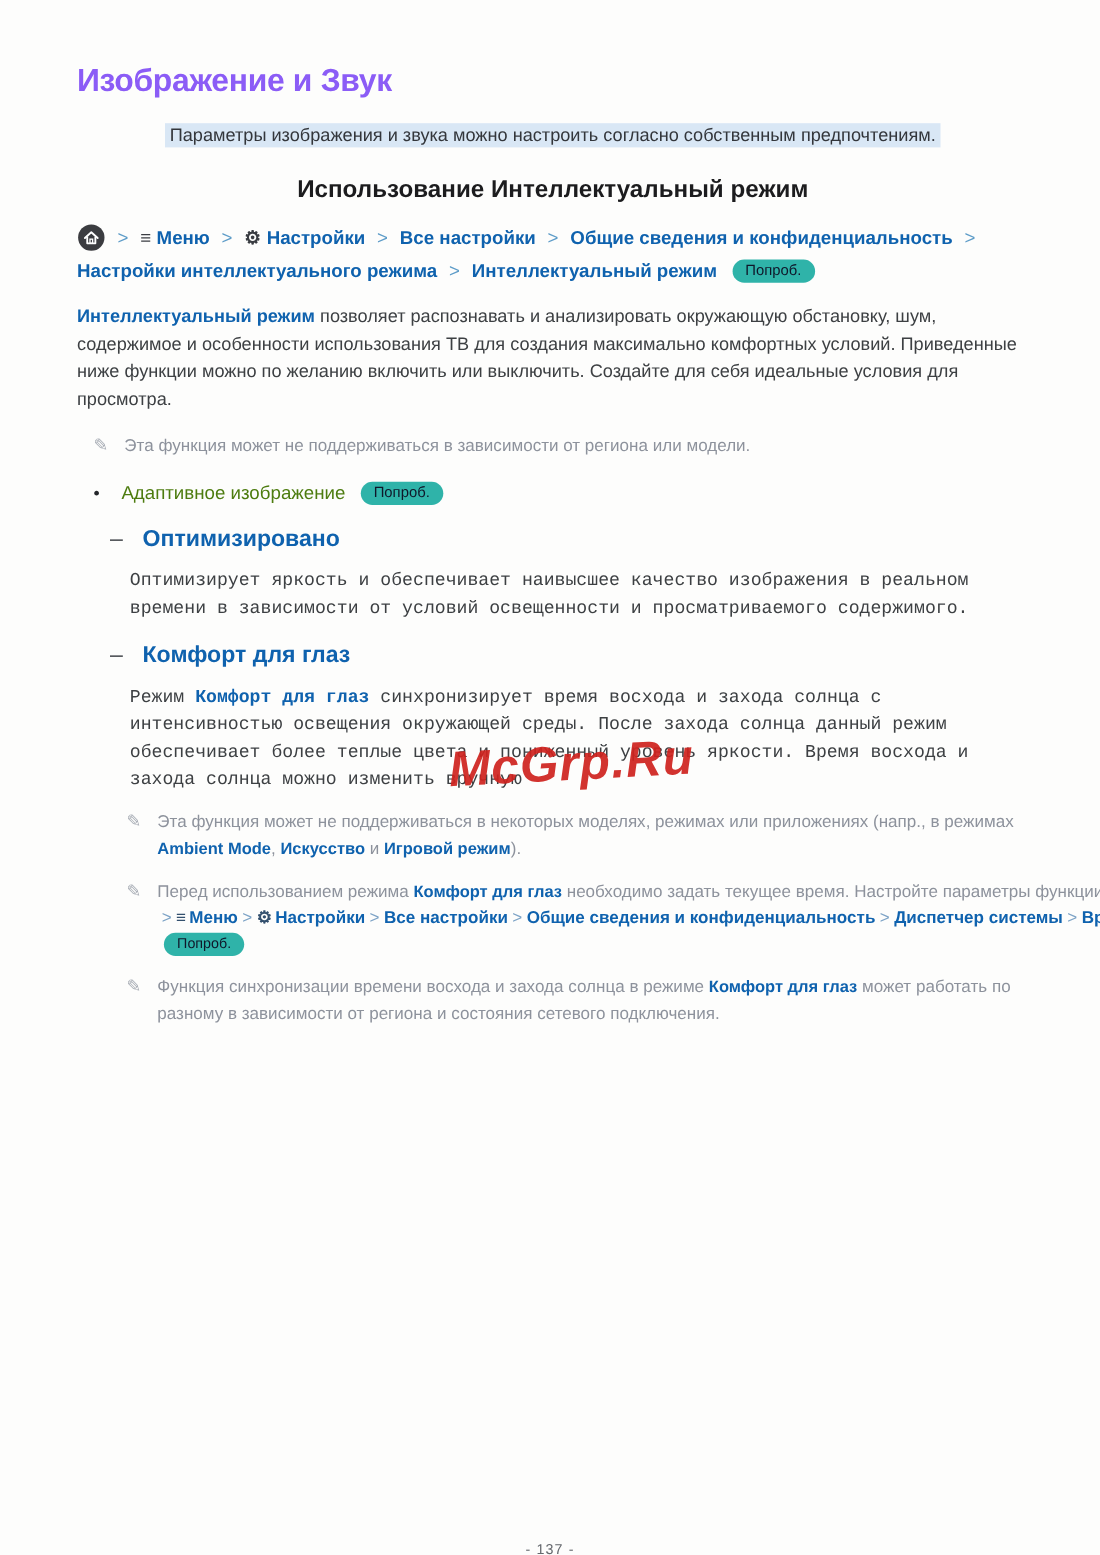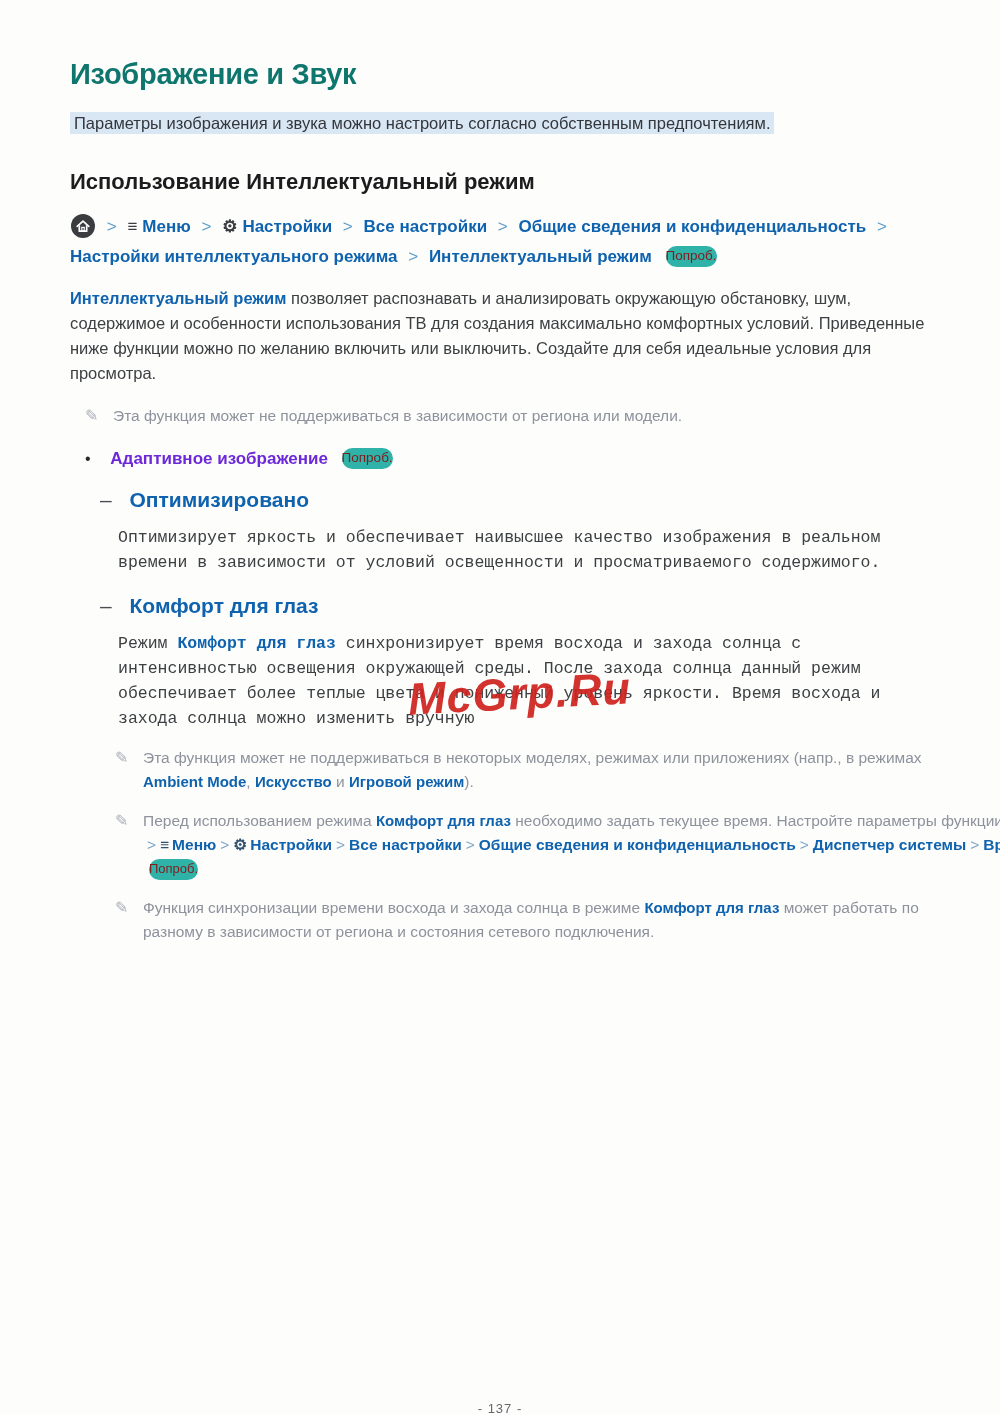--- a/index.html
+++ b/index.html
@@ -7,55 +7,55 @@
     position:relative;
     width:1000px; height:1414px;
     margin:0 auto;
     background:#fdfdfc;
     font-family:"Liberation Sans", sans-serif;
     color:#3d4043;
     overflow:hidden;
   }
   .content { padding:58px 65px 0 70px; }
 
-  h1.title { margin:0; font-size:29px; font-weight:700; color:#0f766e; letter-spacing:-0.3px; }
-  h2.section-heading { margin:32px 0 0; font-size:22px; font-weight:700; color:#1c1c1e; }
+  h1.title { margin:0; font-size:29px; font-weight:700; color:#8b5cf6; letter-spacing:-0.3px; }
+  h2.section-heading { margin:22px 0 0; font-size:22px; font-weight:700; color:#1c1c1e;text-align:center; }
 
-  .hl-line { margin:19px 0 0; font-size:16.5px; line-height:27px; color:#33363b; }
+  .hl-line { margin:19px 0 0; font-size:16.5px; line-height:27px; color:#33363b;text-align:center; }
   .hl {
     background:#d9e7f5; padding:2px 4px;
     -webkit-box-decoration-break:clone; box-decoration-break:clone;
   }
 
   .breadcrumb { margin-top:17px; font-size:17px; font-weight:700; line-height:30px; }
   .crumb { color:#0f62ae; cursor:pointer; white-space:nowrap; }
   .sep { color:#5d9cc8; font-weight:400; padding:0 6px; }
   .glyph-icon { color:#3a3d42; font-weight:600; margin-right:5px; font-size:17px; }
   .home-wrap svg { vertical-align:-7px; }
 
   .badge {
-    display:inline-block; background:#2fb3a9; color:#7f1d1d;
+    display:inline-block; background:#2fb3a9; color:#0f172a;
     font-size:13.5px; font-weight:400; line-height:18px;
-    border-radius:11px; padding:1px 0 2px; margin-left:9px;
+    border-radius:11px; padding:1px 12px 2px; margin-left:9px;
     vertical-align:2px; cursor:pointer; white-space:nowrap;
   }
 
   .para { margin:14px 0 0; font-size:16.5px; line-height:25px; color:#3d4043; }
   .blue-link { color:#0f62ae; font-weight:700; cursor:pointer; }
 
   .note { display:flex; font-size:15.5px; line-height:24px; color:#8d929c; }
   .note .pencil { flex:0 0 19px; margin-right:9px; color:#a9aeb6; font-size:16px; }
   .note .nbody { flex:1; }
   .note .blue-link { font-size:15px; }
   .note-l1 { margin-top:18px; padding-left:15px; }
   .note-l2 { margin-top:15px; padding-left:45px; }
 
   .bullet-row { margin-top:20px; padding-left:15px; font-size:17px; }
   .bullet-glyph { color:#24262a; margin-right:15px; font-size:16px; }
-  .bullet-label { color:#6d28d9; font-weight:700; cursor:pointer; }
+  .bullet-label { color:#4d7c0f; font-weight:400; cursor:pointer; }
 
   .dash-row { margin-top:19px; padding-left:30px; font-size:21px; }
   .dash-glyph { color:#4a4d52; margin-right:12px; }
   .dash-label { color:#0f62ae; font-weight:700; cursor:pointer; }
 
   .sub-para { margin:13px 0 0 48px; font-size:16.5px; line-height:25px; color:#3d4043;font-family:Liberation Mono, monospace; }
 
   .mini-crumb { color:#0f62ae; font-weight:700; cursor:pointer; white-space:nowrap;margin-top:11px; }
   .mini-sep { color:#7da3c6; font-weight:400; padding:0 4px; }
   .mini-glyph { color:#33506e; font-weight:600; margin-right:3px; }

